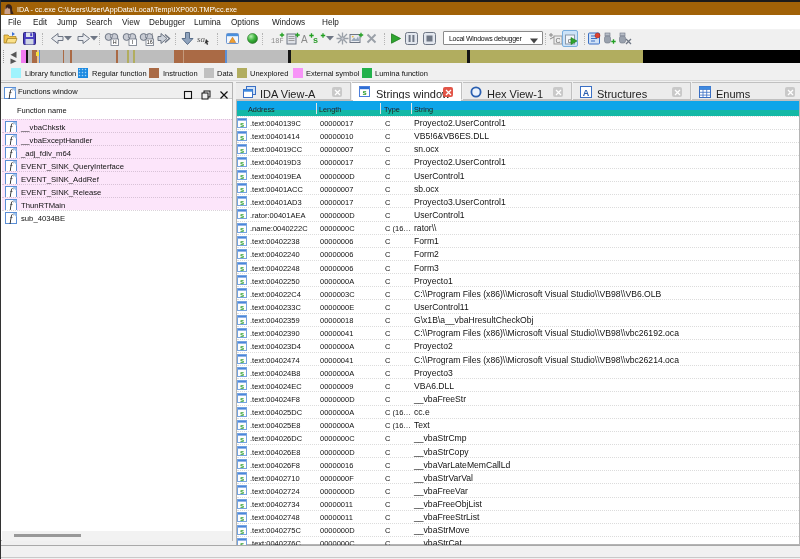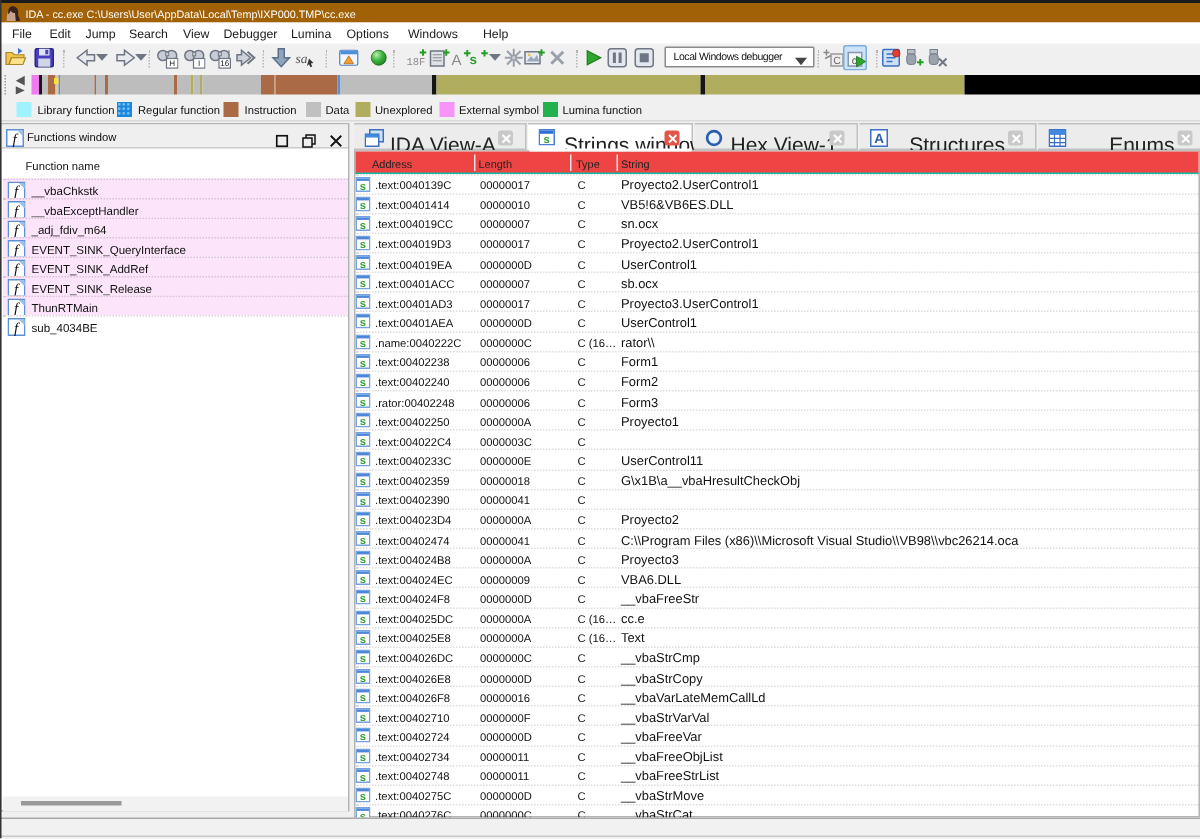--- a/index.html
+++ b/index.html
@@ -32,25 +32,25 @@
 .fic svg {display:block}
 .ftxt {position:absolute;left:19px;top:2.5px;font-size:7.7px;color:#111}
 #lscroll {position:absolute;left:1px;top:448px;width:230px;height:10px;background:#f2f2f2}
 #lthumb {position:absolute;left:12px;top:3px;width:67px;height:3px;background:#999}
 #rpanel {position:absolute;left:236px;top:0px;width:564px;height:464px}
 #tabbar {position:absolute;left:0;top:1px;width:564px;height:18px;background:#f0f0f0}
 .tab {position:absolute;top:0;height:18px;background:#ececec;border:1px solid #c0c0c0;border-left:none}
 .tab.act {background:#fff;border-bottom:1px solid #fff}
 .tic {position:absolute;left:7px;top:3px}
 .tic svg {display:block}
-.tlab {position:absolute;left:24px;right:20px;top:4.5px;font-size:14px;color:#222;white-space:nowrap;text-align:right}
+.tlab {position:absolute;left:24px;right:20px;top:4.5px;font-size:11px;color:#222;white-space:nowrap;text-align:left}
 .tx {position:absolute;right:8px;top:4px;width:10px;height:10px;border-radius:2px}
 .tx svg {position:absolute;left:1.5px;top:1.5px}
 #tbl {position:absolute;left:0;top:19px;width:564px;height:444.5px;background:#fff;border:1px solid #b4b4b4;border-top:1px solid #c0c0c0}
-#thead {position:absolute;left:0;top:0;width:562px;height:15px;background:#ef4444;border-bottom:1px solid #14b8a6;font-size:7.3px;color:#222}
+#thead {position:absolute;left:0;top:0;width:562px;height:15px;background:#0ea5e9;border-bottom:6px solid #14b8a6;font-size:7.3px;color:#222}
 #thead span {position:absolute;top:4px}
 #thead .vs {position:absolute;top:2px;height:11px;width:0;border-left:1px solid #e4e4e4}
 .trow {position:absolute;left:0;width:562px;height:13px;font-size:7.5px;color:#111;border-top:1px dotted rgba(140,140,140,.3)}
 .sic {position:absolute;left:-0.5px;top:1px}
 .sic svg {display:block}
 .trow span {white-space:pre}
 .c0 {position:absolute;left:13px;top:2.5px}
 .c1 {position:absolute;left:83px;top:2.5px}
 .c2 {position:absolute;left:148px;top:2.5px}
 .c3 {position:absolute;left:177px;top:1.5px;font-size:8.6px}
@@ -567,21 +567,21 @@
           <span class="c1">00000017</span>
           <span class="c2">C</span>
           <span class="c3">Proyecto3.UserControl1</span>
         </div>
         <div class="trow" style="top:106.48px">
           <span class="sic"><svg width="10" height="10" viewBox="0 0 10 10" style="">
               <rect x=".5" y=".5" width="9" height="9" fill="#fdfdfd" stroke="#74a3e0"></rect>
               <rect x="1" y="1" width="8" height="1.6" fill="#4b86db"></rect>
               <text x="5" y="8.6" font-size="7.5" font-weight="bold" font-family="Liberation Sans" fill="#3aa33a" text-anchor="middle">s</text>
             </svg></span>
-          <span class="c0">.text:00401AEA</span>
+          <span class="c0">.rator:00401AEA</span>
           <span class="c1">0000000D</span>
           <span class="c2">C</span>
           <span class="c3">UserControl1</span>
         </div>
         <div class="trow" style="top:119.62px">
           <span class="sic"><svg width="10" height="10" viewBox="0 0 10 10" style="">
               <rect x=".5" y=".5" width="9" height="9" fill="#fdfdfd" stroke="#74a3e0"></rect>
               <rect x="1" y="1" width="8" height="1.6" fill="#4b86db"></rect>
               <text x="5" y="8.6" font-size="7.5" font-weight="bold" font-family="Liberation Sans" fill="#3aa33a" text-anchor="middle">s</text>
             </svg></span>
@@ -611,21 +611,21 @@
           <span class="c1">00000006</span>
           <span class="c2">C</span>
           <span class="c3">Form2</span>
         </div>
         <div class="trow" style="top:159.04px">
           <span class="sic"><svg width="10" height="10" viewBox="0 0 10 10" style="">
               <rect x=".5" y=".5" width="9" height="9" fill="#fdfdfd" stroke="#74a3e0"></rect>
               <rect x="1" y="1" width="8" height="1.6" fill="#4b86db"></rect>
               <text x="5" y="8.6" font-size="7.5" font-weight="bold" font-family="Liberation Sans" fill="#3aa33a" text-anchor="middle">s</text>
             </svg></span>
-          <span class="c0">.rator:00402248</span>
+          <span class="c0">.text:00402248</span>
           <span class="c1">00000006</span>
           <span class="c2">C</span>
           <span class="c3">Form3</span>
         </div>
         <div class="trow" style="top:172.18px">
           <span class="sic"><svg width="10" height="10" viewBox="0 0 10 10" style="">
               <rect x=".5" y=".5" width="9" height="9" fill="#fdfdfd" stroke="#74a3e0"></rect>
               <rect x="1" y="1" width="8" height="1.6" fill="#4b86db"></rect>
               <text x="5" y="8.6" font-size="7.5" font-weight="bold" font-family="Liberation Sans" fill="#3aa33a" text-anchor="middle">s</text>
             </svg></span>
@@ -636,20 +636,21 @@
         </div>
         <div class="trow" style="top:185.32px">
           <span class="sic"><svg width="10" height="10" viewBox="0 0 10 10" style="">
               <rect x=".5" y=".5" width="9" height="9" fill="#fdfdfd" stroke="#74a3e0"></rect>
               <rect x="1" y="1" width="8" height="1.6" fill="#4b86db"></rect>
               <text x="5" y="8.6" font-size="7.5" font-weight="bold" font-family="Liberation Sans" fill="#3aa33a" text-anchor="middle">s</text>
             </svg></span>
           <span class="c0">.text:004022C4</span>
           <span class="c1">0000003C</span>
           <span class="c2">C</span>
+          <span class="c3">C:\\Program Files (x86)\\Microsoft Visual Studio\\VB98\\VB6.OLB</span>
         </div>
         <div class="trow" style="top:198.46px">
           <span class="sic"><svg width="10" height="10" viewBox="0 0 10 10" style="">
               <rect x=".5" y=".5" width="9" height="9" fill="#fdfdfd" stroke="#74a3e0"></rect>
               <rect x="1" y="1" width="8" height="1.6" fill="#4b86db"></rect>
               <text x="5" y="8.6" font-size="7.5" font-weight="bold" font-family="Liberation Sans" fill="#3aa33a" text-anchor="middle">s</text>
             </svg></span>
           <span class="c0">.text:0040233C</span>
           <span class="c1">0000000E</span>
           <span class="c2">C</span>
@@ -668,20 +669,21 @@
         </div>
         <div class="trow" style="top:224.74px">
           <span class="sic"><svg width="10" height="10" viewBox="0 0 10 10" style="">
               <rect x=".5" y=".5" width="9" height="9" fill="#fdfdfd" stroke="#74a3e0"></rect>
               <rect x="1" y="1" width="8" height="1.6" fill="#4b86db"></rect>
               <text x="5" y="8.6" font-size="7.5" font-weight="bold" font-family="Liberation Sans" fill="#3aa33a" text-anchor="middle">s</text>
             </svg></span>
           <span class="c0">.text:00402390</span>
           <span class="c1">00000041</span>
           <span class="c2">C</span>
+          <span class="c3">C:\\Program Files (x86)\\Microsoft Visual Studio\\VB98\\vbc26192.oca</span>
         </div>
         <div class="trow" style="top:237.88px">
           <span class="sic"><svg width="10" height="10" viewBox="0 0 10 10" style="">
               <rect x=".5" y=".5" width="9" height="9" fill="#fdfdfd" stroke="#74a3e0"></rect>
               <rect x="1" y="1" width="8" height="1.6" fill="#4b86db"></rect>
               <text x="5" y="8.6" font-size="7.5" font-weight="bold" font-family="Liberation Sans" fill="#3aa33a" text-anchor="middle">s</text>
             </svg></span>
           <span class="c0">.text:004023D4</span>
           <span class="c1">0000000A</span>
           <span class="c2">C</span>

